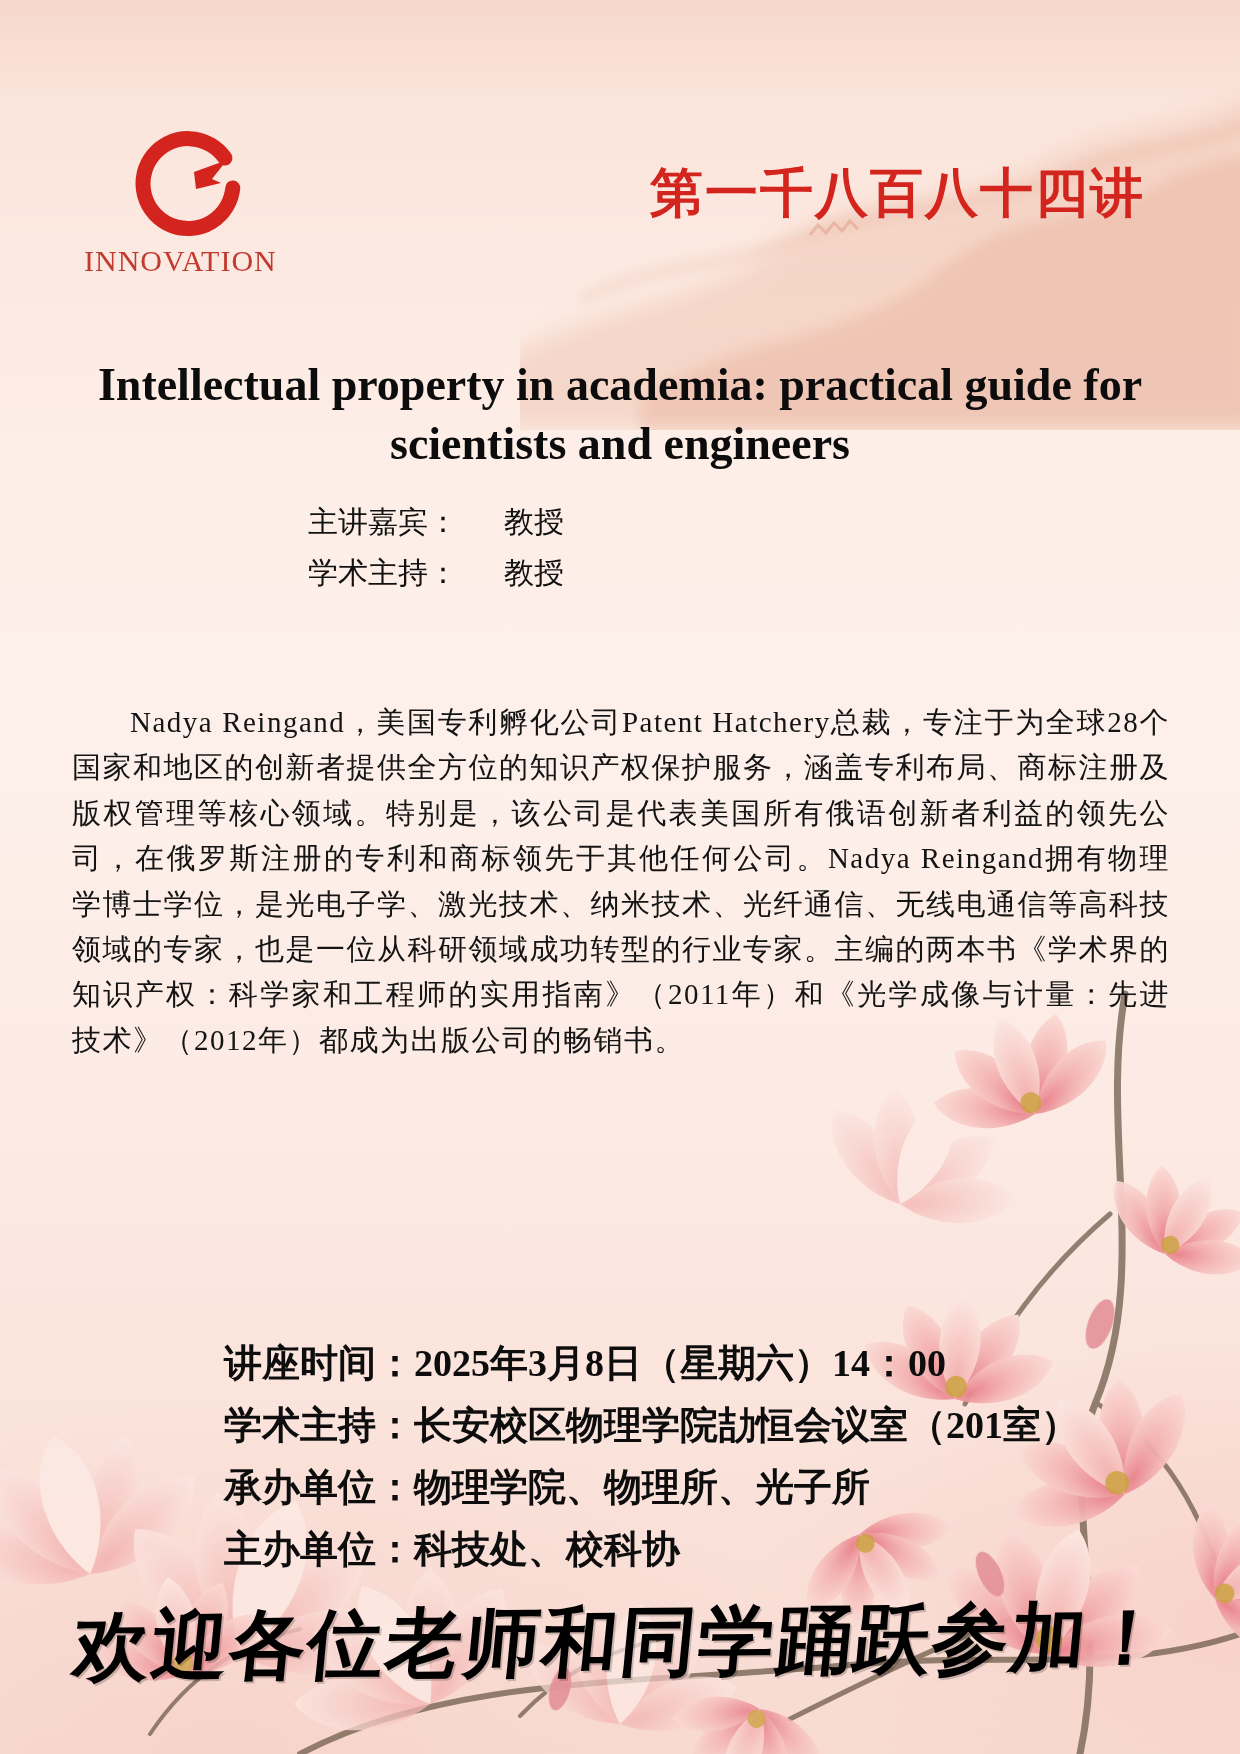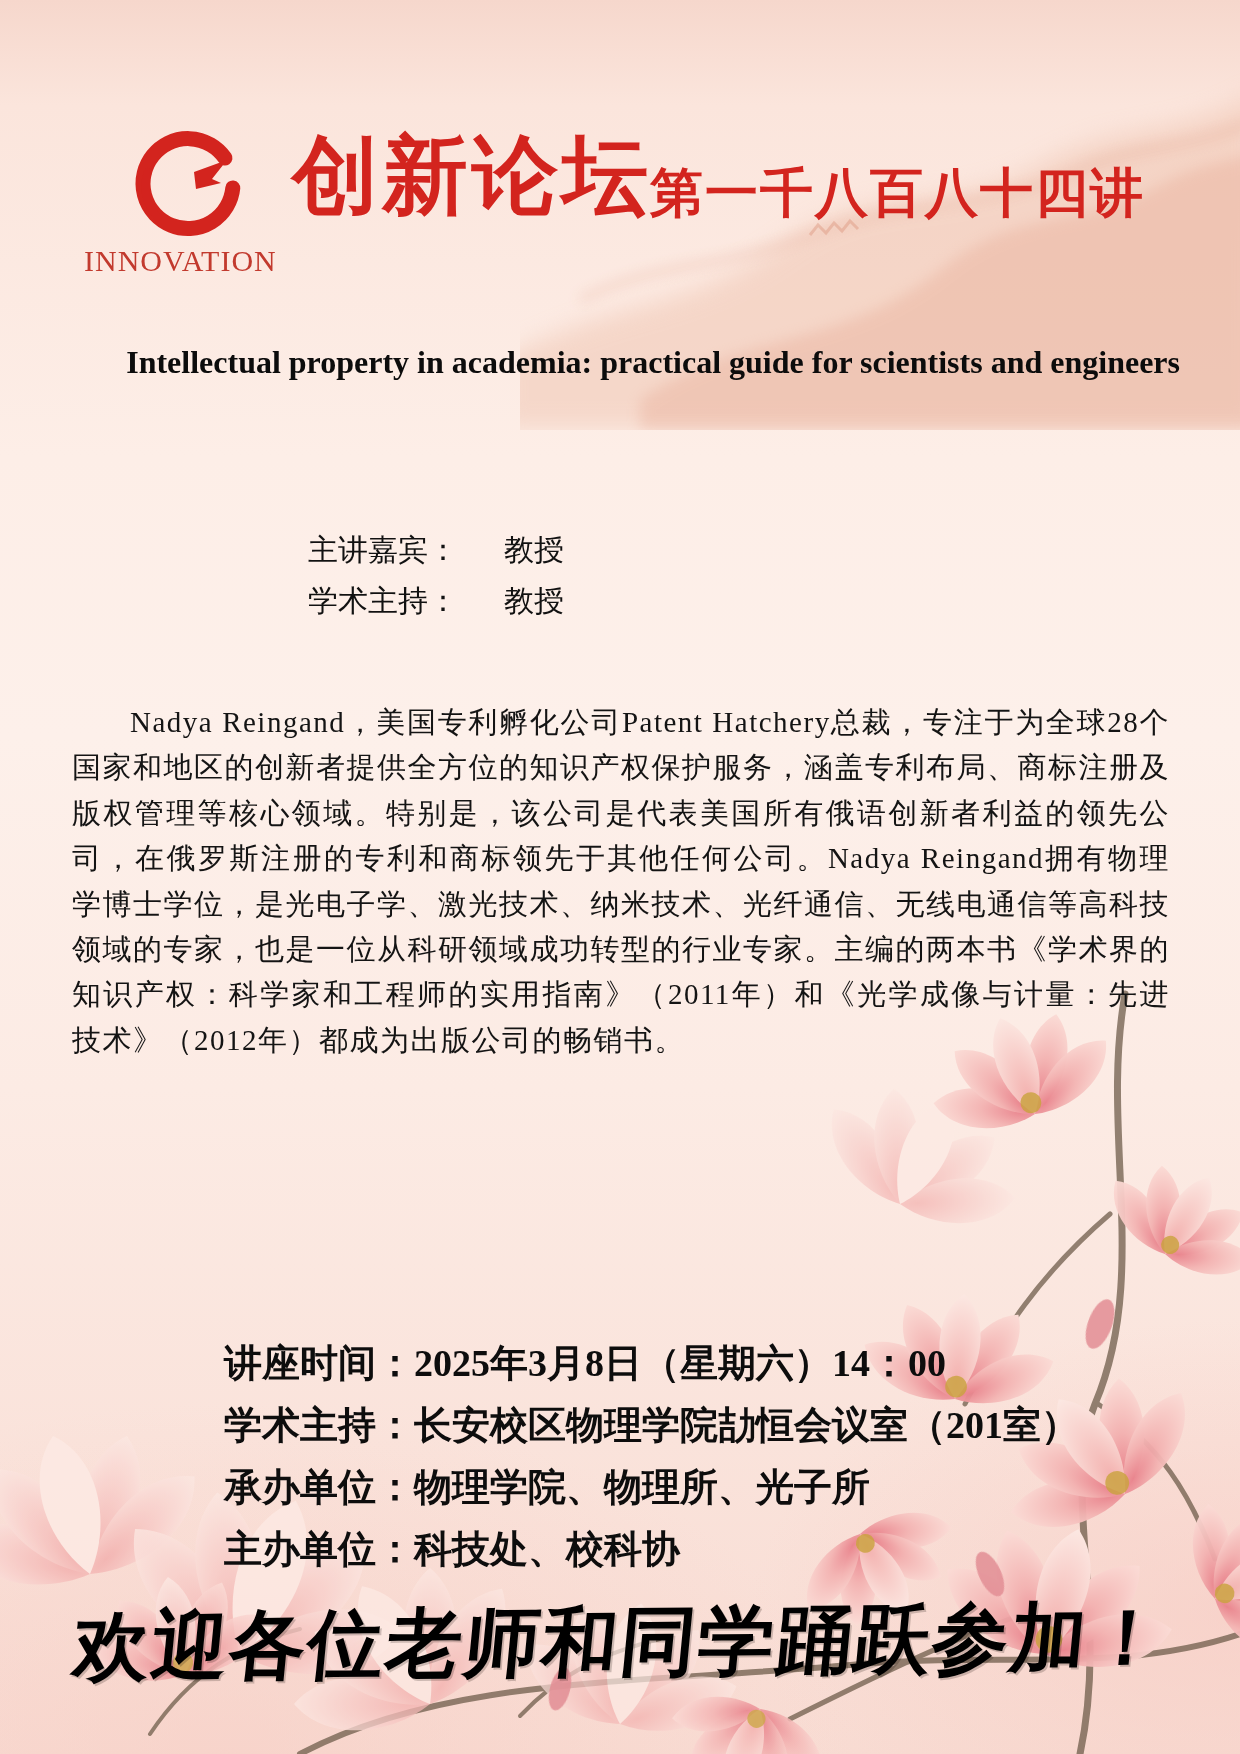--- a/index.html
+++ b/index.html
@@ -34,29 +34,29 @@
   }
   .lecture-no{
     position:absolute;left:650px;top:166px;
     font-family:"Liberation Sans","DejaVu Sans",sans-serif;
     font-weight:bold;font-size:53px;line-height:1;color:var(--brand-red);
     letter-spacing:2px;
   }
 
   
   .en-title{
-    position:absolute;left:60px;right:60px;top:342px;
-    text-align:right;font-weight:bold;font-size:32px;line-height:1.28;
+    position:absolute;left:60px;right:60px;top:356px;
+    text-align:center;font-weight:bold;font-size:46px;line-height:1.28;
     color:#0c0c0c;font-family:"Liberation Serif","DejaVu Serif",serif;
   }
 
   
   .speakers{position:absolute;left:308px;top:502px;font-family:"Liberation Mono","DejaVu Sans Mono",monospace;font-size:30px;color:#111;}
   .speaker-row{display:flex;align-items:baseline;height:51px;}
-  .speaker-role{width:196px;margin-top:28px;}
+  .speaker-role{width:196px;}
   .speaker-name{width:332px;}
   .speaker-title{}
 
   
   .bio{
     position:absolute;left:72px;right:70px;top:700px;
     font-size:29px;line-height:1.565;letter-spacing:1.5px;
     color:var(--text-black);text-align:justify;text-indent:2em;
     font-family:"Liberation Serif","DejaVu Serif",serif;
   }
@@ -163,21 +163,20 @@
 
   <div class="logo-wrap">
     <svg width="120" height="120" viewBox="0 0 120 120">
       <path d="M97,36 A45,45 0 1 0 104.8,65.9" fill="none" stroke="#d3241e" stroke-width="15" stroke-linecap="round"></path>
       <path d="M30,95 A42,42 0 0 1 20,50" fill="none" stroke="#d3241e" stroke-width="8" stroke-linecap="round" opacity=".9"></path>
       <path d="M66,50 L99,38 L84,57 L93,61 L68,67 Z" fill="#d3241e"></path>
     </svg>
   </div>
   <div class="logo-caption">INNOVATION</div>
 
-  <div class="forum-title">创新论坛</div>
   <div class="lecture-no">第一千八百八十四讲</div>
 
   <div class="en-title">Intellectual property in academia: practical guide for scientists and engineers</div>
 
   <div class="speakers">
     <div class="speaker-row">
       <span class="speaker-role">主讲嘉宾：</span>
       <span class="speaker-title">教授</span>
     </div>
     <div class="speaker-row">

